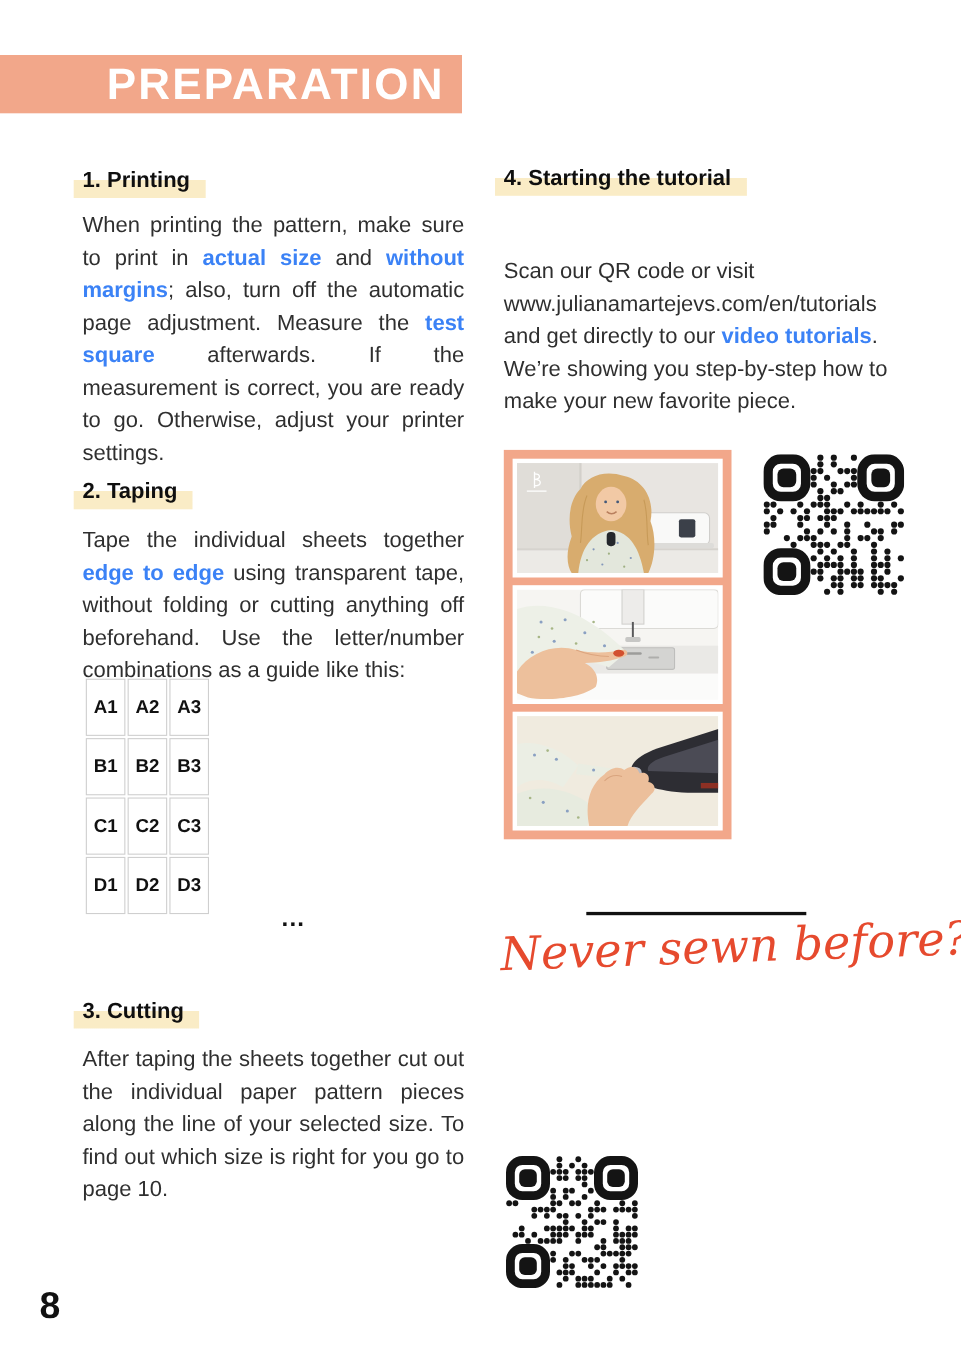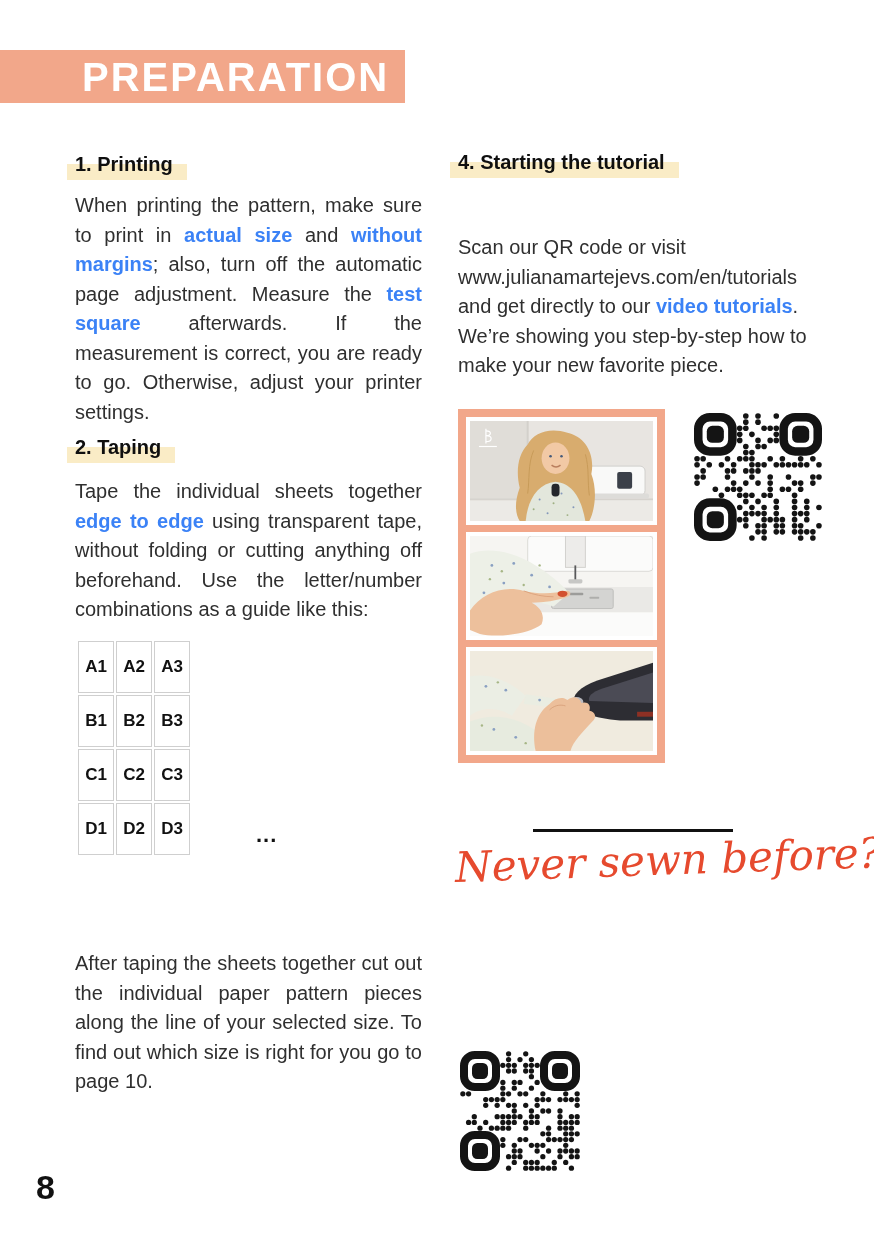--- a/index.html
+++ b/index.html
@@ -1,37 +1,37 @@
 <!DOCTYPE html>
 <html style="--salmon: #F2A78A; --cream: #FAECC6; --script-red: #E64A2E; --table-border: #cfcfcf;"><head>
 <meta charset="utf-8">
 <style>
   html,body{margin:0;padding:0;background:#ffffff;}
   .page{position:relative;width:874px;height:1240px;background:#fff;overflow:hidden;
         font-family:"Liberation Sans",sans-serif;color:#2f2f2f;}
 
   
-  .band{position:absolute;top:50px;left:0;width:405px;height:53px;background:var(--salmon);}
+  .band{position:absolute;top:50px;left:0;width:405px;height:53px;background:var(--salmon);padding-left:15px;}
   .band h1{margin:0;padding-left:82px;font-size:40px;line-height:54px;color:#fff;
            font-weight:700;letter-spacing:2px;}
 
   
   h2{position:absolute;margin:0;font-size:20px;line-height:43px;font-weight:700;color:#0f0f0f;}
   .hl{background-image:linear-gradient(transparent 40%, var(--cream) 40%);
       padding:0 14px 5px 8px;margin-left:-8px;
       -webkit-box-decoration-break:clone;box-decoration-break:clone;}
 
   
   .para{position:absolute;font-size:20px;line-height:29.5px;color:#2f2f2f;}
   .para b{font-weight:700;color:#3b82f6;}
   .just{text-align:justify;}
   .inline-link{color:inherit;}
 
   
-  .grid{position:absolute;left:78px;top:641px;display:grid;
+  .grid{position:absolute;left:78px;top:617px;display:grid;
         grid-template-columns:repeat(3,36px);grid-auto-rows:52px;gap:2px;}
   .grid .cell{box-sizing:border-box;border:1px solid var(--table-border);background:#fff;
         display:flex;align-items:center;justify-content:center;
         font-weight:700;font-size:17px;color:#111;}
   .ellipsis{position:absolute;left:256px;top:822px;font-size:22px;font-weight:700;
         letter-spacing:1px;color:#111;}
 
   
   .panel{position:absolute;left:458px;top:409px;width:207px;height:354px;
          box-sizing:border-box;background:var(--salmon);padding:8px;
@@ -78,20 +78,21 @@
     <div class="cell">B3</div>
     <div class="cell">C1</div>
     <div class="cell">C2</div>
     <div class="cell">C3</div>
     <div class="cell">D1</div>
     <div class="cell">D2</div>
     <div class="cell">D3</div>
   </div>
   <div class="ellipsis">...</div>
 
+  <h2 style="left:75px;top:898px;"><span class="hl">3. Cutting</span></h2>
   <div class="para just" style="left:75px;top:949px;width:347px;">After taping the sheets together cut out the individual paper pattern pieces along the line of your selected size. To find out which size is right for you go to page 10.</div>
 
   <h2 style="left:458px;top:141px;width:300px;"><span class="hl">4. Starting the tutorial</span></h2>
   <div class="para" style="left:458px;top:233px;width:352px;">Scan our QR code or visit <span class="inline-link">www.julianamartejevs.com/en/tutorials</span> and get directly to our <b>video tutorials</b>. We’re showing you step-by-step how to make your new favorite piece.</div>
 
   <div class="panel">
 
     <div class="photo">
       <svg viewBox="0 0 184 102" preserveAspectRatio="none" aria-hidden="true">
         <rect width="184" height="102" fill="#e8e5e1"></rect>

